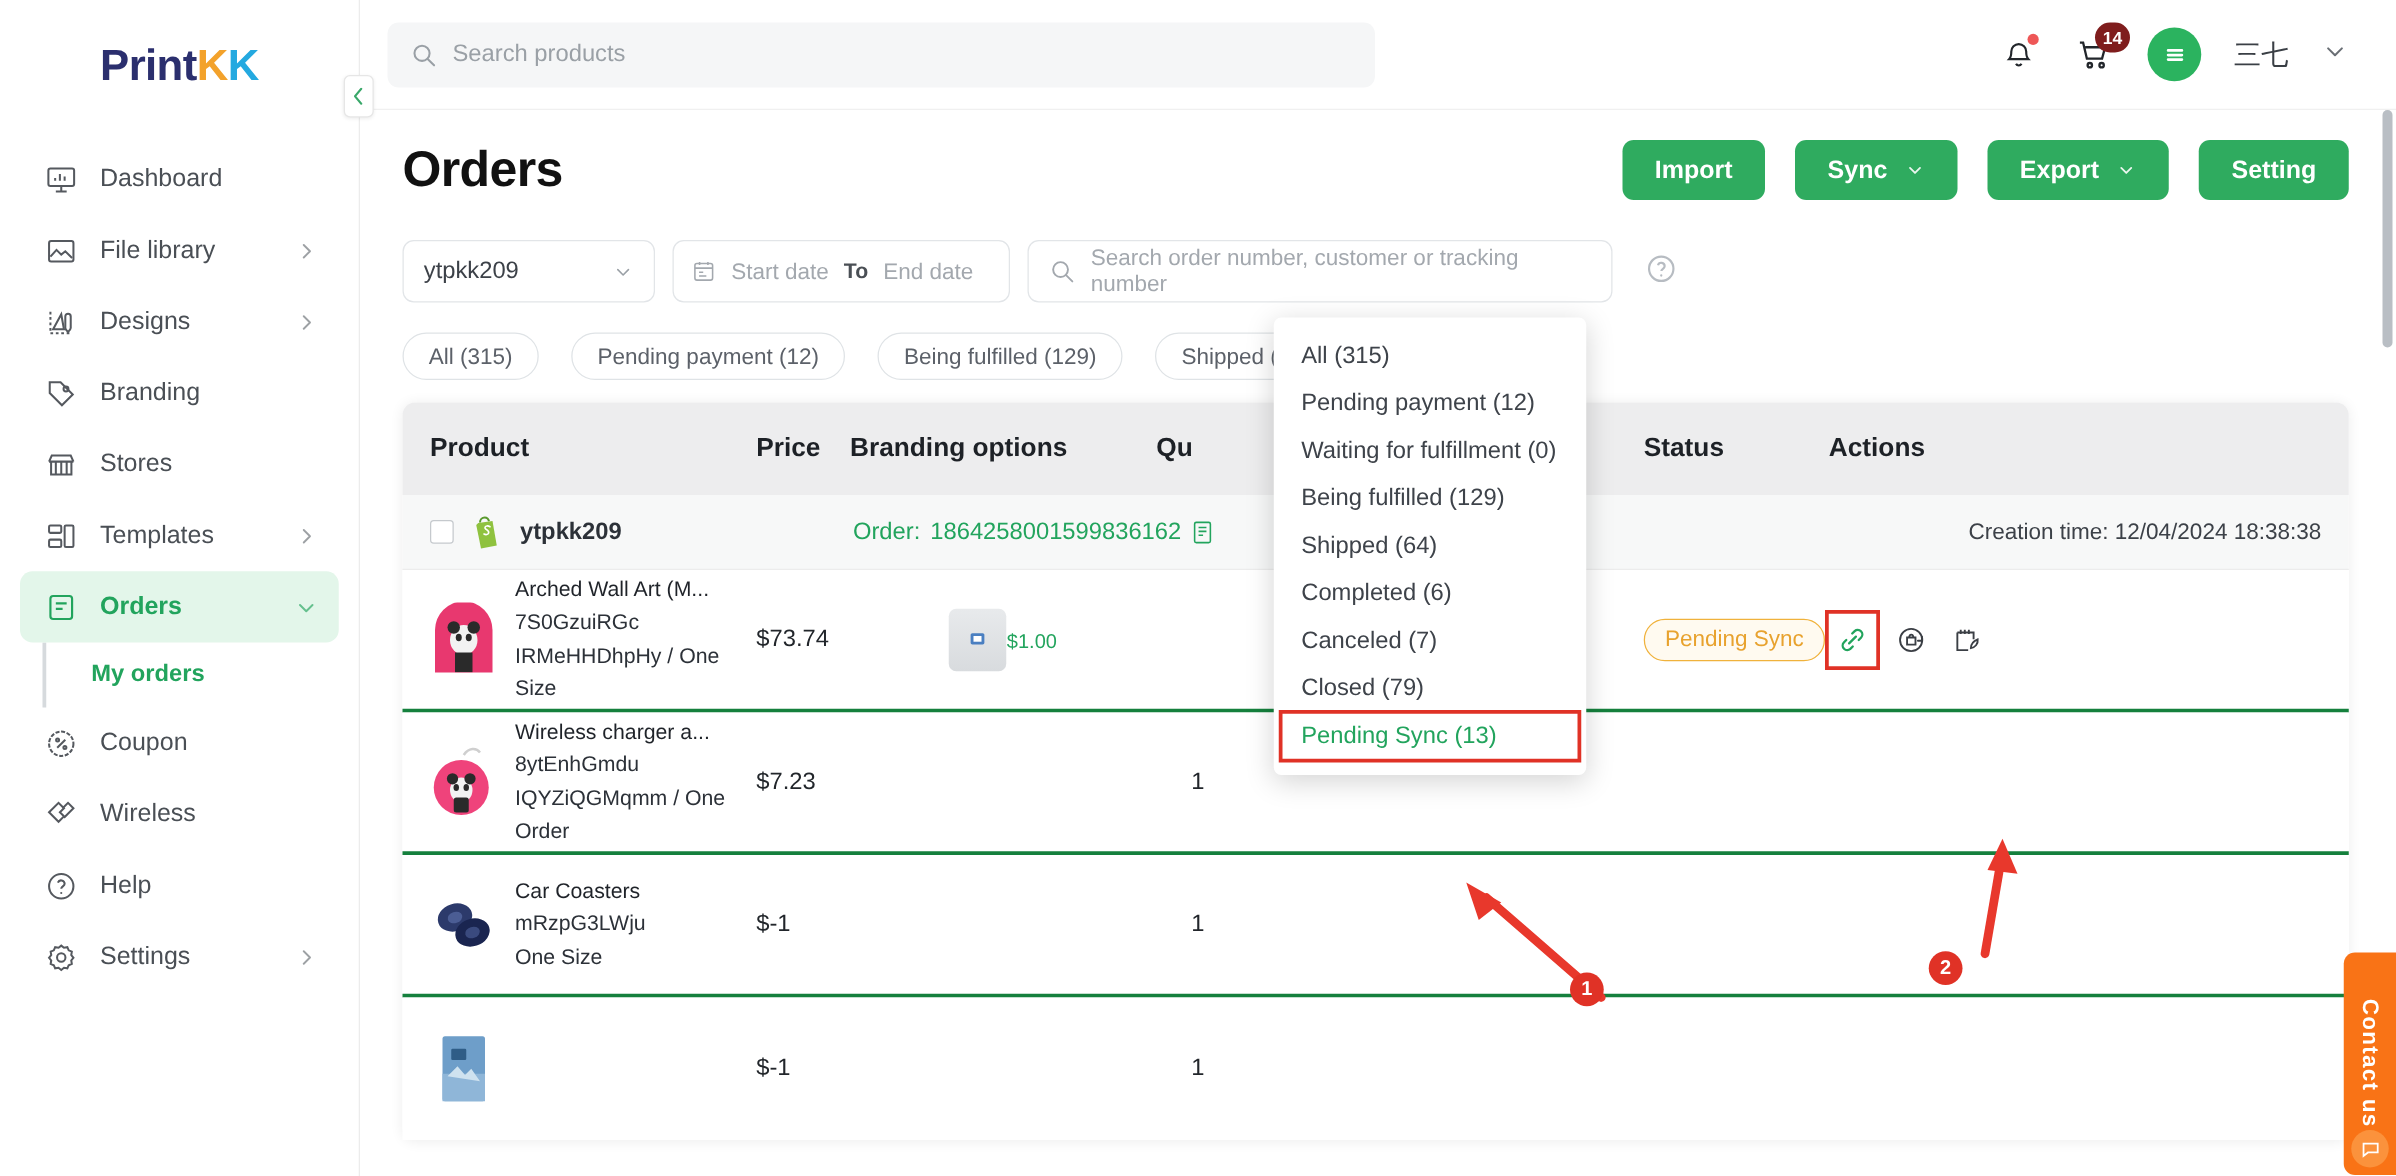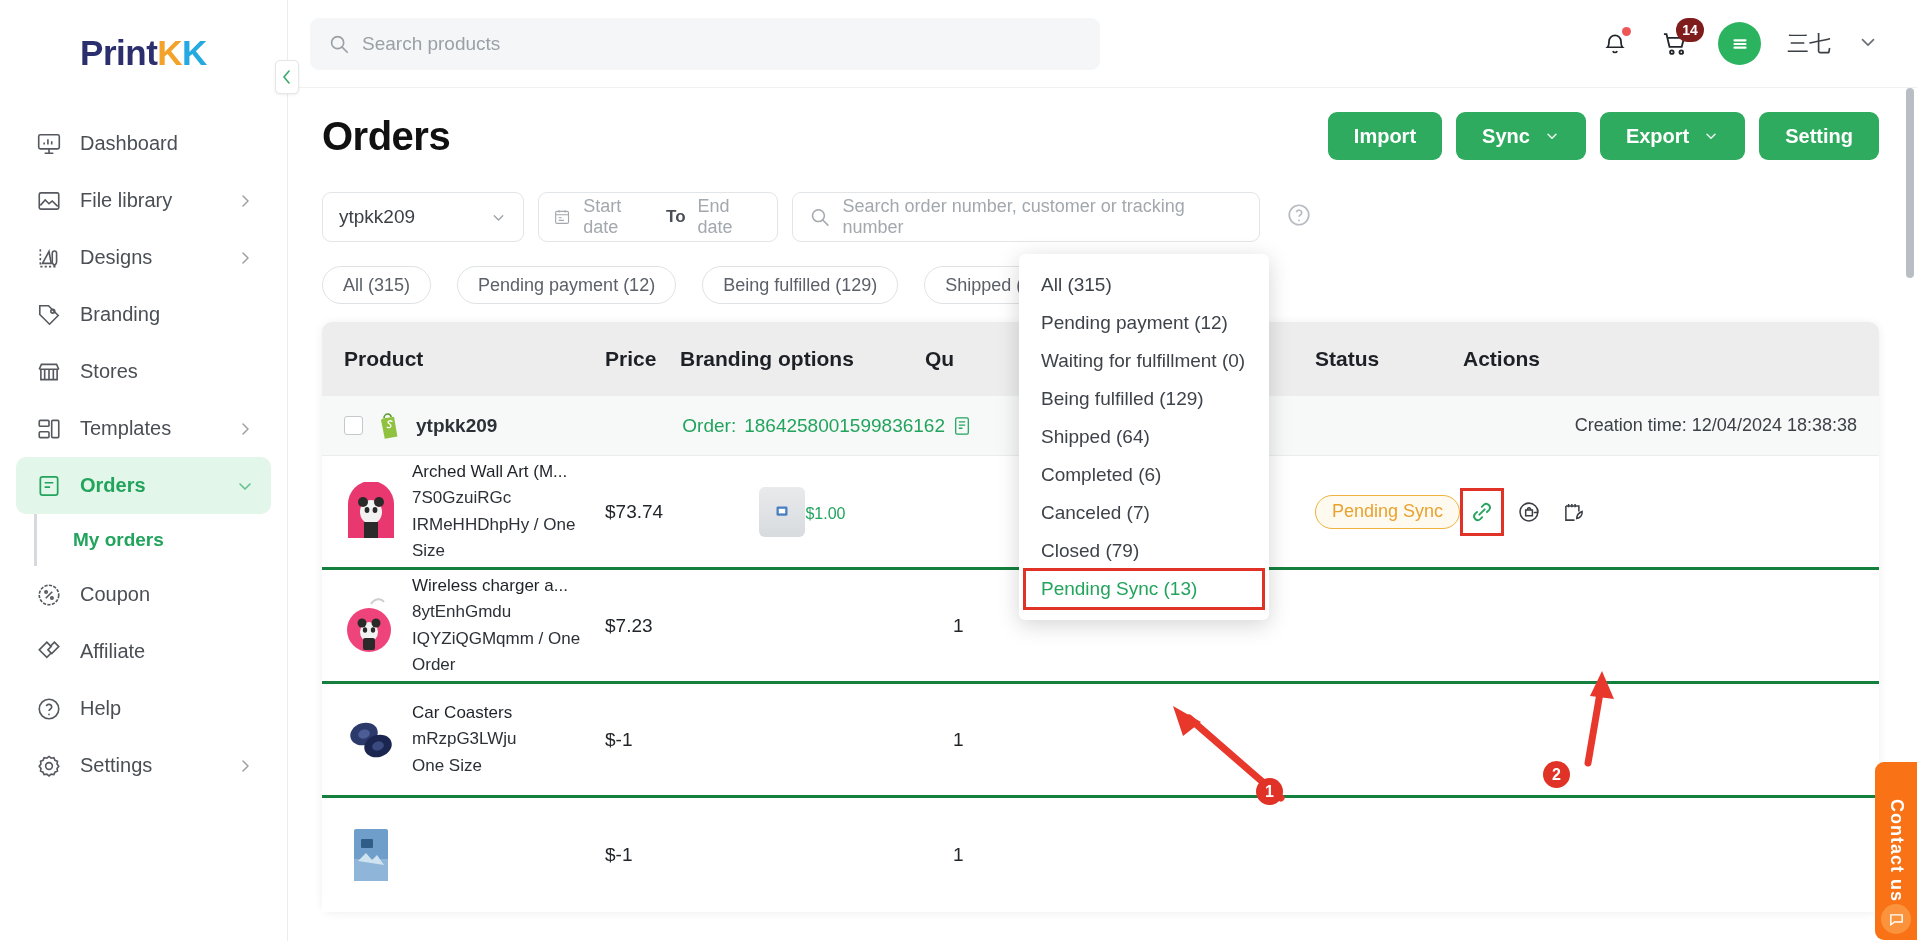--- a/index.html
+++ b/index.html
@@ -81,37 +81,37 @@
     display:flex; align-items:center; justify-content:center;
   }
   .avatar { width: 43px; height: 43px; border-radius: 50%; background:#2bb35f; display:flex; align-items:center; justify-content:center; }
   .user-name { font-size: 22px; color:#3a3f45; }
   .caret-down { cursor:pointer; }
 
   .content { padding: 0 38px 0 34px; position: relative; height: 853px; }
 
   .page-head { display:flex; align-items:center; padding-top: 24px; }
   .page-title { font-size: 40px; font-weight: 700; color:#111; letter-spacing:-.5px;}
-  .head-actions { margin-left:auto; display:flex; gap: 14px; }
+  .head-actions { margin-left:auto; display:flex; gap: 24px; }
   .btn-green {
     background: #2fab5f; color:#fff; border:none; border-radius: 9px;
     height: 48px; padding: 0 26px; font-size: 20px; font-weight: 600;
     display:flex; align-items:center; gap: 14px; cursor:pointer;
     font-family:"Liberation Sans", sans-serif;
   }
   .btn-green .cv { opacity: .9; }
 
   .filters-row { display:flex; align-items:center; gap: 14px; margin-top: 32px; }
   .select-box {
     width: 202px; height: 50px; border:1px solid #e2e5e8; border-radius: 9px;
     display:flex; align-items:center; padding: 0 16px; font-size:19px; color:#3c4148; cursor:pointer;
   }
   .select-box .cv { margin-left:auto; }
   .date-box {
-    width: 240px; height: 50px; border:1px solid #e2e5e8; border-radius: 9px;
+    width: 270px; height: 50px; border:1px solid #e2e5e8; border-radius: 9px;
     display:flex; align-items:center; padding: 0 14px; gap: 12px; font-size:18px; color:#a3a8ae; cursor:pointer;
   }
   .date-box .to { color:#4a4f55; font-weight:600; font-size:17px; }
   .search-order {
     width: 468px; height: 50px; border:1px solid #e2e5e8; border-radius: 9px;
     display:flex; align-items:center; padding: 0 16px; gap: 12px; font-size:18px; color:#a3a8ae; cursor:text;
   }
   .help-circle { margin-left: 12px; cursor:pointer; }
 
   .tabs-row { display:flex; align-items:center; gap: 26px; margin-top: 24px; position:relative; }
@@ -326,21 +326,21 @@
         <span class="lbl">Coupon</span>
       </div>
 
       <div class="nav-item">
         <span class="ic">
           <svg width="26" height="26" viewBox="0 0 24 24" fill="none" stroke="#55595f" stroke-width="1.5">
               <path d="M3 10l7-7 4 4-3 3 3 3-4 4-7-7z"></path>
               <path d="M13 7l4-4 4 4-7 7"></path>
             </svg>
         </span>
-        <span class="lbl">Affiliate</span>
+        <span class="lbl">Wireless</span>
       </div>
 
       <div class="nav-item">
         <span class="ic">
           <svg width="26" height="26" viewBox="0 0 24 24" fill="none" stroke="#55595f" stroke-width="1.5">
               <circle cx="12" cy="12" r="9"></circle>
               <path d="M9.5 9.3a2.6 2.6 0 015 .9c0 1.8-2.5 2-2.5 3.6"></path>
               <circle cx="12" cy="17" r=".8" fill="#55595f" stroke="none"></circle>
             </svg>
         </span>

